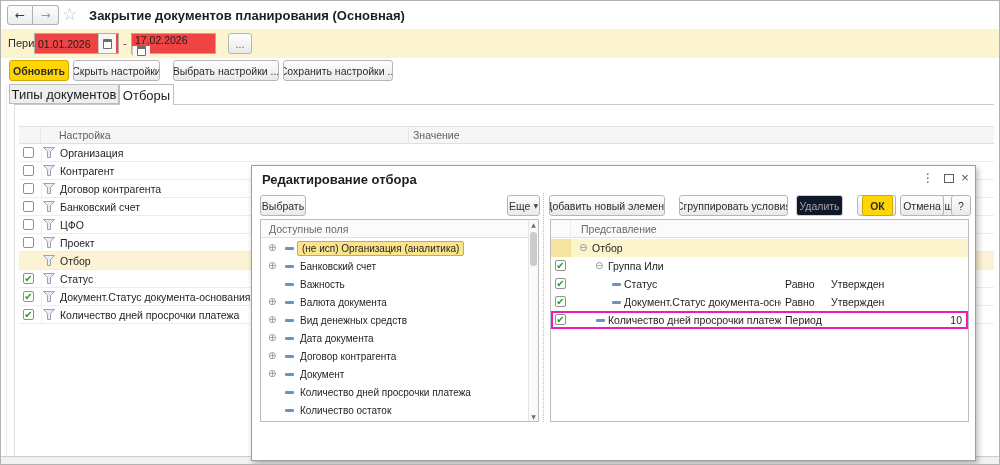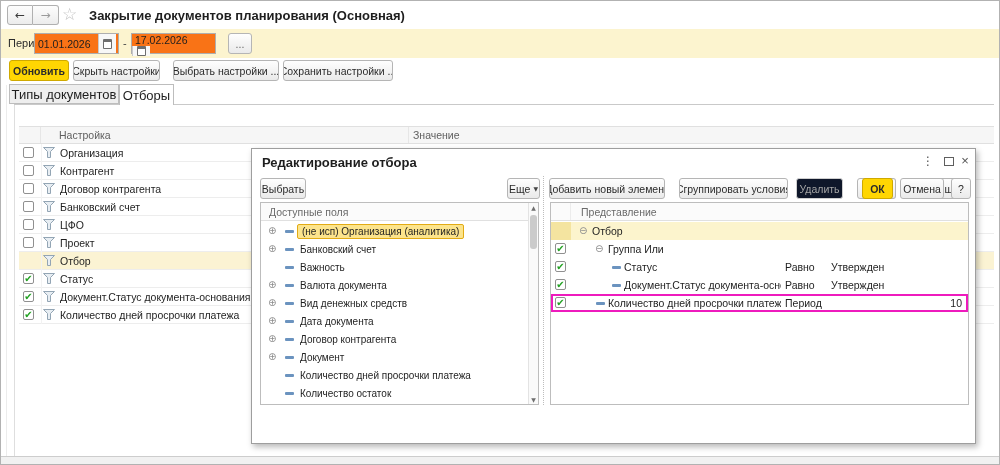--- a/index.html
+++ b/index.html
@@ -13,21 +13,21 @@
             display:flex; align-items:center; justify-content:center; font-size:12px;
             font-family:"DejaVu Sans",sans-serif; cursor:default; }
   .navbtn.back { border-radius:3px 0 0 3px; color:#3a3a3a; }
   .navbtn.fwd  { border-radius:0 3px 3px 0; border-left:none; color:#9a9a9a; }
   .star { position:absolute; left:61px; top:3px; font-size:17px; color:#c3c3c3; font-family:"DejaVu Sans",sans-serif; }
   .wtitle { position:absolute; left:88px; top:7px; font-size:13px; font-weight:bold; white-space:nowrap; }
 
   
   .periodbar { position:absolute; left:0; top:28px; width:998px; height:29px; background:#fcf4cf; }
   .plabel { position:absolute; left:7px; top:8px; color:#2b2b2b; }
-  .dateinput { position:absolute; top:4px; height:21px; width:85px; background:#f97316; border:1px solid #aeaeae; display:flex; }
+  .dateinput { position:absolute; top:4px; height:21px; width:85px; background:#ef4444; border:1px solid #aeaeae; display:flex; }
   .dateinput input { border:none; outline:none; width:63px; font-size:10.5px; padding:0 3px; font-family:inherit; color:#1e1e1e; background:transparent; }
   .calbtn { width:18px; border-left:1px solid #c9c9c9; background:#f7f7f7; display:flex; align-items:center; justify-content:center; }
   .calicon { width:9px; height:10px; border:1px solid #6e6e6e; border-top-width:3px; border-radius:1px; background:#fff; }
   .din1 { left:33px; } .din2 { left:130px;flex-direction:column; }
   .psep { position:absolute; left:122px; top:8px; color:#444; }
 
   
   .btn { position:absolute; height:21px; border:1px solid #b5b5b5; background:linear-gradient(#fefefe,#eaeaea);
          border-radius:3px; font-size:10.5px; color:#2b2b2b; display:flex; align-items:center; justify-content:center;
          white-space:nowrap; overflow:hidden; cursor:default; }
@@ -61,21 +61,21 @@
   .tbl-row { display:flex; align-items:center; height:18px; border-bottom:1px solid #ededed; position:relative; }
   .tbl-row.sel { background:#fbf3d3; }
   .cb { width:11px; height:11px; border:1px solid #909090; border-radius:2px; background:#fff; flex:none;
         display:flex; align-items:center; justify-content:center; font-size:10px; line-height:1;
         color:#23a223; font-family:"DejaVu Sans",sans-serif; font-weight:bold; }
   .tbl-row .cb { margin-left:4px; }
   .funnel { margin-left:9px; flex:none; display:flex; }
   .row-label { margin-left:5px; white-space:nowrap; font-size:10.5px; }
 
   
-  .dialog { position:absolute; left:250px; top:147px; width:725px; height:296px; background:#fff;
+  .dialog { position:absolute; left:250px; top:164px; width:725px; height:296px; background:#fff;
             border:1px solid #9e9e9e; box-shadow:2px 3px 6px rgba(0,0,0,0.28); z-index:10; }
   .dlg-title { position:absolute; left:10px; top:6px; font-size:13px; font-weight:bold; }
   .dlg-dots  { position:absolute; left:669px; top:5px; width:14px; text-align:center; color:#555; font-size:12px; font-family:"DejaVu Sans",sans-serif; }
   .dlg-max   { position:absolute; left:692px; top:8px; width:10px; height:9px; border:1px solid #5e5e5e; }
   .dlg-close { position:absolute; left:706px; top:4px; width:14px; text-align:center; font-size:13px; color:#555; }
 
   .dlg .btn, .dialog .btn { top:29px; }
   .b-select { left:8px;   width:46px; }
   .b-more-l { left:255px; width:33px; }
   .b-add    { left:297px; width:116px; }

